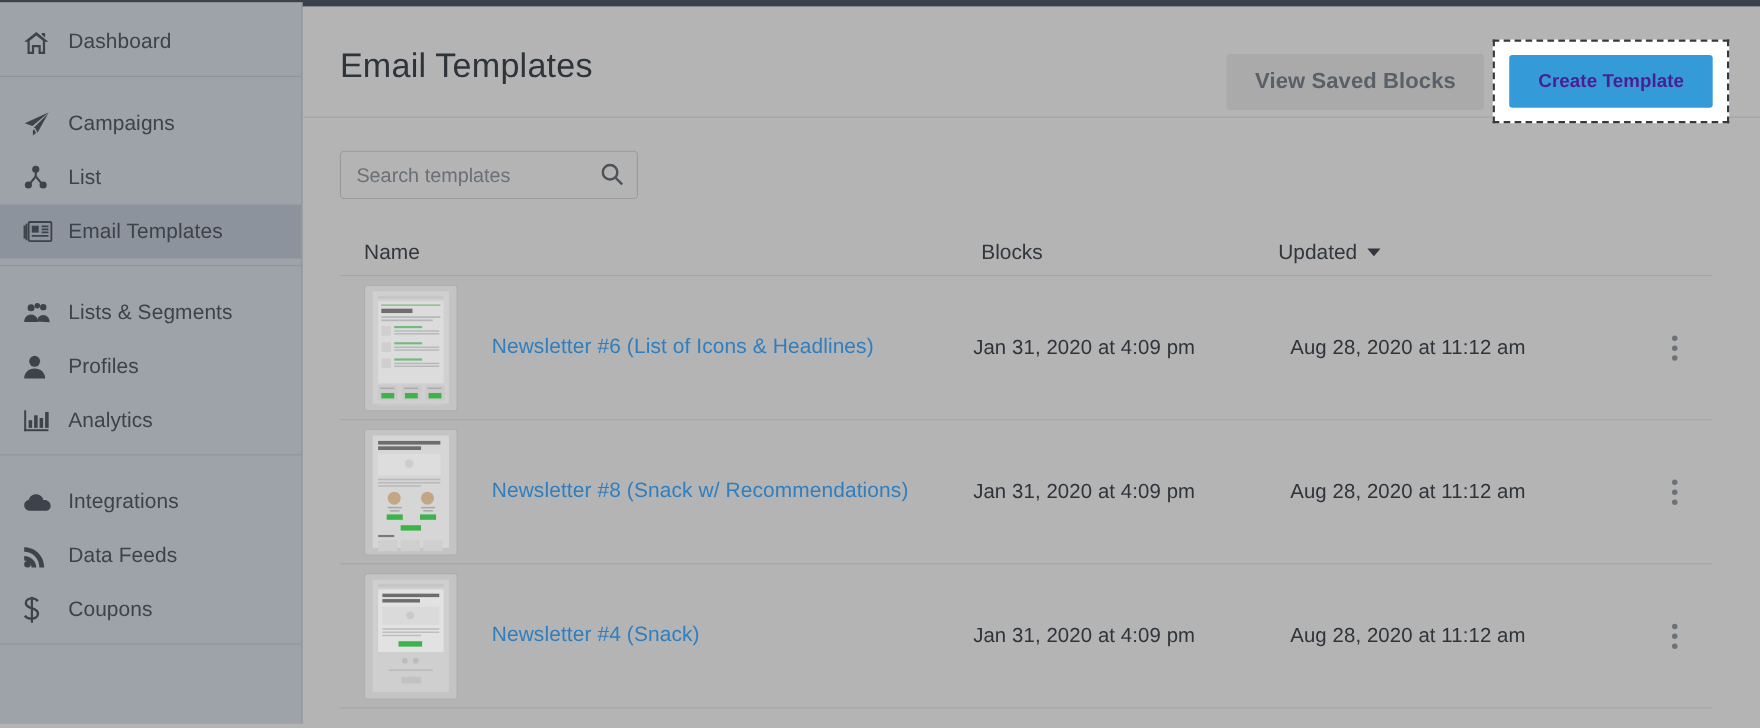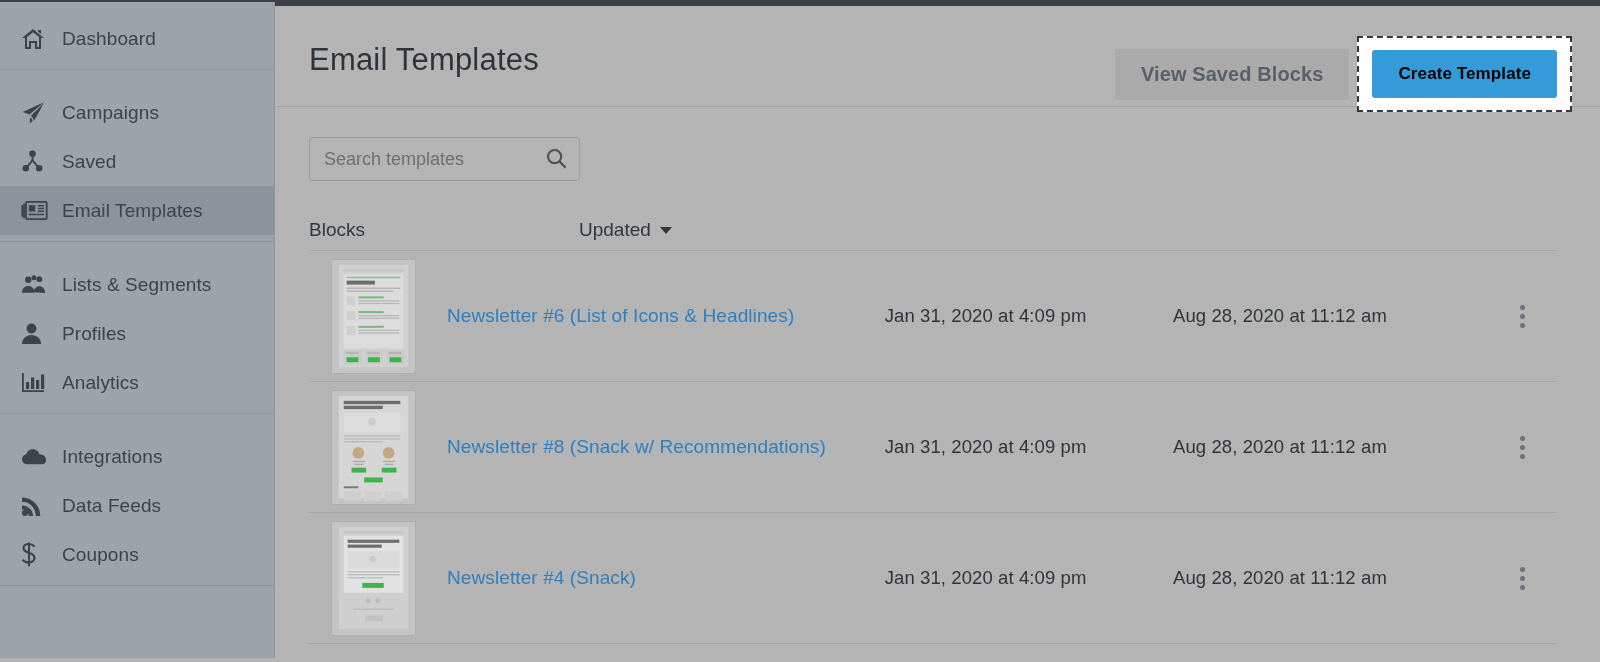--- a/index.html
+++ b/index.html
@@ -96,21 +96,21 @@
   }
   .highlight-box {
     background: #ffffff;
     border: 2px dashed #33393f;
     padding: 12px 13px;
     margin-left: 8px;
     display: inline-block;
   }
   .btn-primary {
     background: #359bd8;
-    color: #000000;
+    color: #4c1d95;
     font-size: 17px;
     font-weight: bold;
     padding: 14px 26px;
     border: none;
     border-radius: 3px;
     cursor: pointer;
     letter-spacing: .1px;
     display: block;
     font-family: "Liberation Sans", sans-serif;
   }
@@ -258,21 +258,21 @@
       <div class="nav-item">
         <span class="nav-icon">
           <svg width="23" height="23" viewBox="0 0 24 24" fill="currentColor">
             <circle cx="12" cy="4" r="3.4"></circle>
             <circle cx="5" cy="19" r="3.4"></circle>
             <circle cx="19" cy="19" r="3.4"></circle>
             <path d="M11 6h2v6h-2z"></path>
             <path d="M6 16.5 11.4 10l1.5 1.3-5.2 6.2zM18 16.5 12.6 10l-1.5 1.3 5.2 6.2z"></path>
           </svg>
         </span>
-        <span class="nav-label">Saved</span>
+        <span class="nav-label">List</span>
       </div>
 
       <div class="nav-item active">
         <span class="nav-icon">
           <svg width="27" height="21" viewBox="0 0 28 21" fill="none" stroke="currentColor" stroke-width="1.8">
             <rect x="5.2" y="1.5" width="21.5" height="18" rx="1.2"></rect>
             <path d="M3.2 3.2v15.4M1.3 4.8v12.2"></path>
             <rect x="8.2" y="5" width="6.5" height="6.5" fill="currentColor" stroke="none"></rect>
             <path d="M17.5 5.6h6.4M17.5 8.4h6.4M17.5 11.2h6.4M8.2 14.6h15.7" stroke-width="1.6"></path>
           </svg>
@@ -382,20 +382,21 @@
           <svg width="21" height="21" viewBox="0 0 21 21" fill="none" stroke="currentColor" stroke-width="2.2">
             <circle cx="8.6" cy="8.6" r="6.6"></circle>
             <path d="M13.6 13.6 19.6 19.6"></path>
           </svg>
         </span>
       </div>
 
       <div class="tbl">
 
         <div class="tbl-head">
+          <div class="col-name">Name</div>
           <div class="col-created">Blocks</div>
           <div class="col-updated">
             <span>Updated</span><span class="caret"></span>
           </div>
           <div class="col-actions"></div>
         </div>
 
         <div class="tbl-row">
           <div class="cell-name">
             <div class="thumb">

